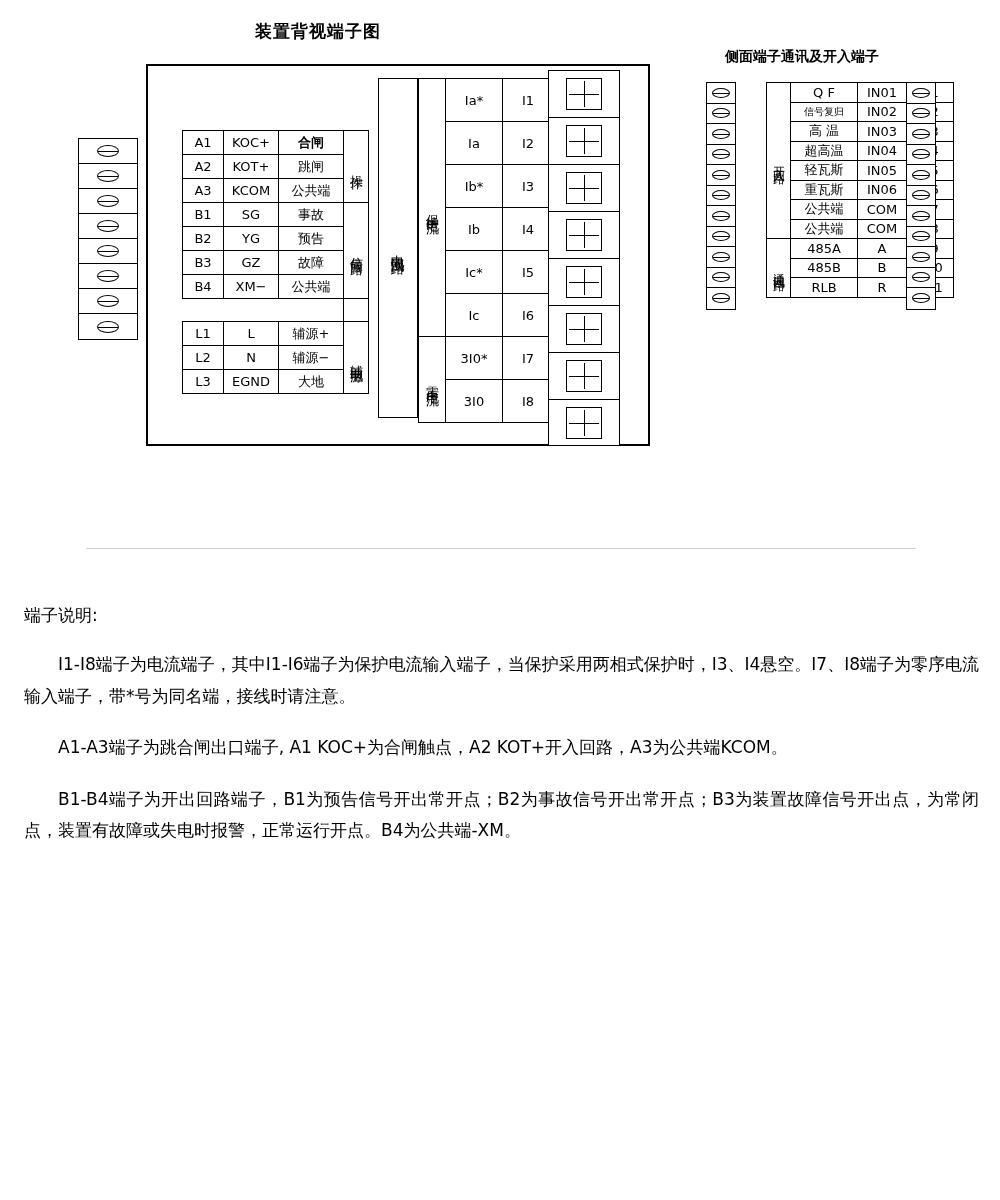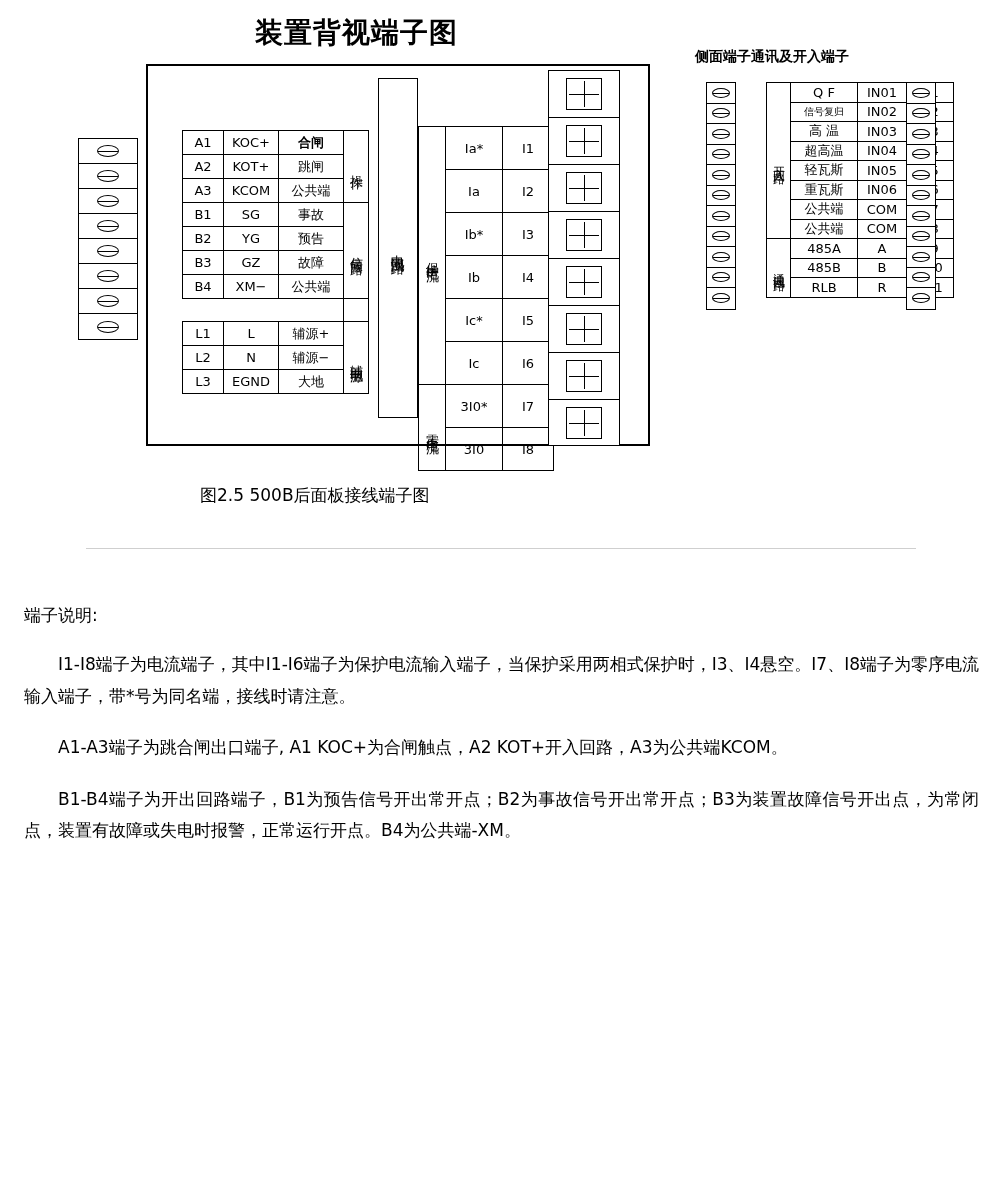--- a/index.html
+++ b/index.html
@@ -5,26 +5,26 @@
   html,body{margin:0;padding:0;}
   body{
     width:1000px;height:1200px;background:#ffffff;
     font-family:"Liberation Serif","DejaVu Serif",serif;
     color:#000;position:relative;overflow:hidden;
   }
   .page{position:relative;width:1000px;height:1200px;}
 
   
   .main-title{
-    position:absolute;left:255px;top:14px;
-    font-size:28px;font-weight:bold;letter-spacing:1px;
+    position:absolute;left:255px;top:20px;
+    font-size:17px;font-weight:bold;letter-spacing:1px;
     font-family:"DejaVu Sans","Liberation Sans",sans-serif;
   }
   .side-title{
-    position:absolute;left:695px;top:48px;
+    position:absolute;left:725px;top:48px;
     font-size:14px;font-weight:bold;
     font-family:"DejaVu Sans","Liberation Sans",sans-serif;
   }
   .fig-caption{
     position:absolute;left:200px;top:484px;
     font-size:17px;
     font-family:"DejaVu Sans","Liberation Sans",sans-serif;
   }
 
   
@@ -195,21 +195,21 @@
         <td>大地</td>
       </tr>
     </tbody>
       </table>
   </div>
 
   <div class="cur-left">
     <div class="vert" style="position:absolute;left:50%;top:50%;transform:translate(-50%,-50%);font-size:14px;font-family:'DejaVu Sans','Liberation Sans',sans-serif;">电流回路</div>
   </div>
 
-  <div class="block-cur" style="left:418px;margin-top:48px;">
+  <div class="block-cur" style="left:418px;">
     <table class="dtab">
       <tbody>
           <tr>
         <td class="vert" rowspan="6" style="width:26px;">保护电流</td>
         <td style="width:50px;height:42px;">Ia*</td>
         <td style="width:44px;">I1</td>
       </tr>
       <tr>
         <td style="height:42px;">Ia</td>
         <td>I2</td>
@@ -399,21 +399,20 @@
         <span class="screw" style="width:18px;height:10px;"></span>
       </div>
     <div class="conn-cell" style="height:20.5px;">
         <span class="screw" style="width:18px;height:10px;"></span>
       </div>
     <div class="conn-cell" style="height:20.5px;">
         <span class="screw" style="width:18px;height:10px;"></span>
       </div>
   </div>
 
-  <div class="fig-caption">图2.5   500B后面板接线端子图</div>
 
   <div class="divider"></div>
 
   <div class="body">
     <p style="margin-bottom:18px;">端子说明:</p>
     <p class="indent">I1-I8端子为电流端子，其中I1-I6端子为保护电流输入端子，当保护采用两相式保护时，I3、I4悬空。I7、I8端子为零序电流输入端子，带*号为同名端，接线时请注意。</p>
     <p class="indent" style="margin-top:20px;">A1-A3端子为跳合闸出口端子, A1 KOC+为合闸触点，A2 KOT+开入回路，A3为公共端KCOM。</p>
     <p class="indent" style="margin-top:20px;">B1-B4端子为开出回路端子，B1为预告信号开出常开点；B2为事故信号开出常开点；B3为装置故障信号开出点，为常闭点，装置有故障或失电时报警，正常运行开点。B4为公共端-XM。</p>
   </div>
 

